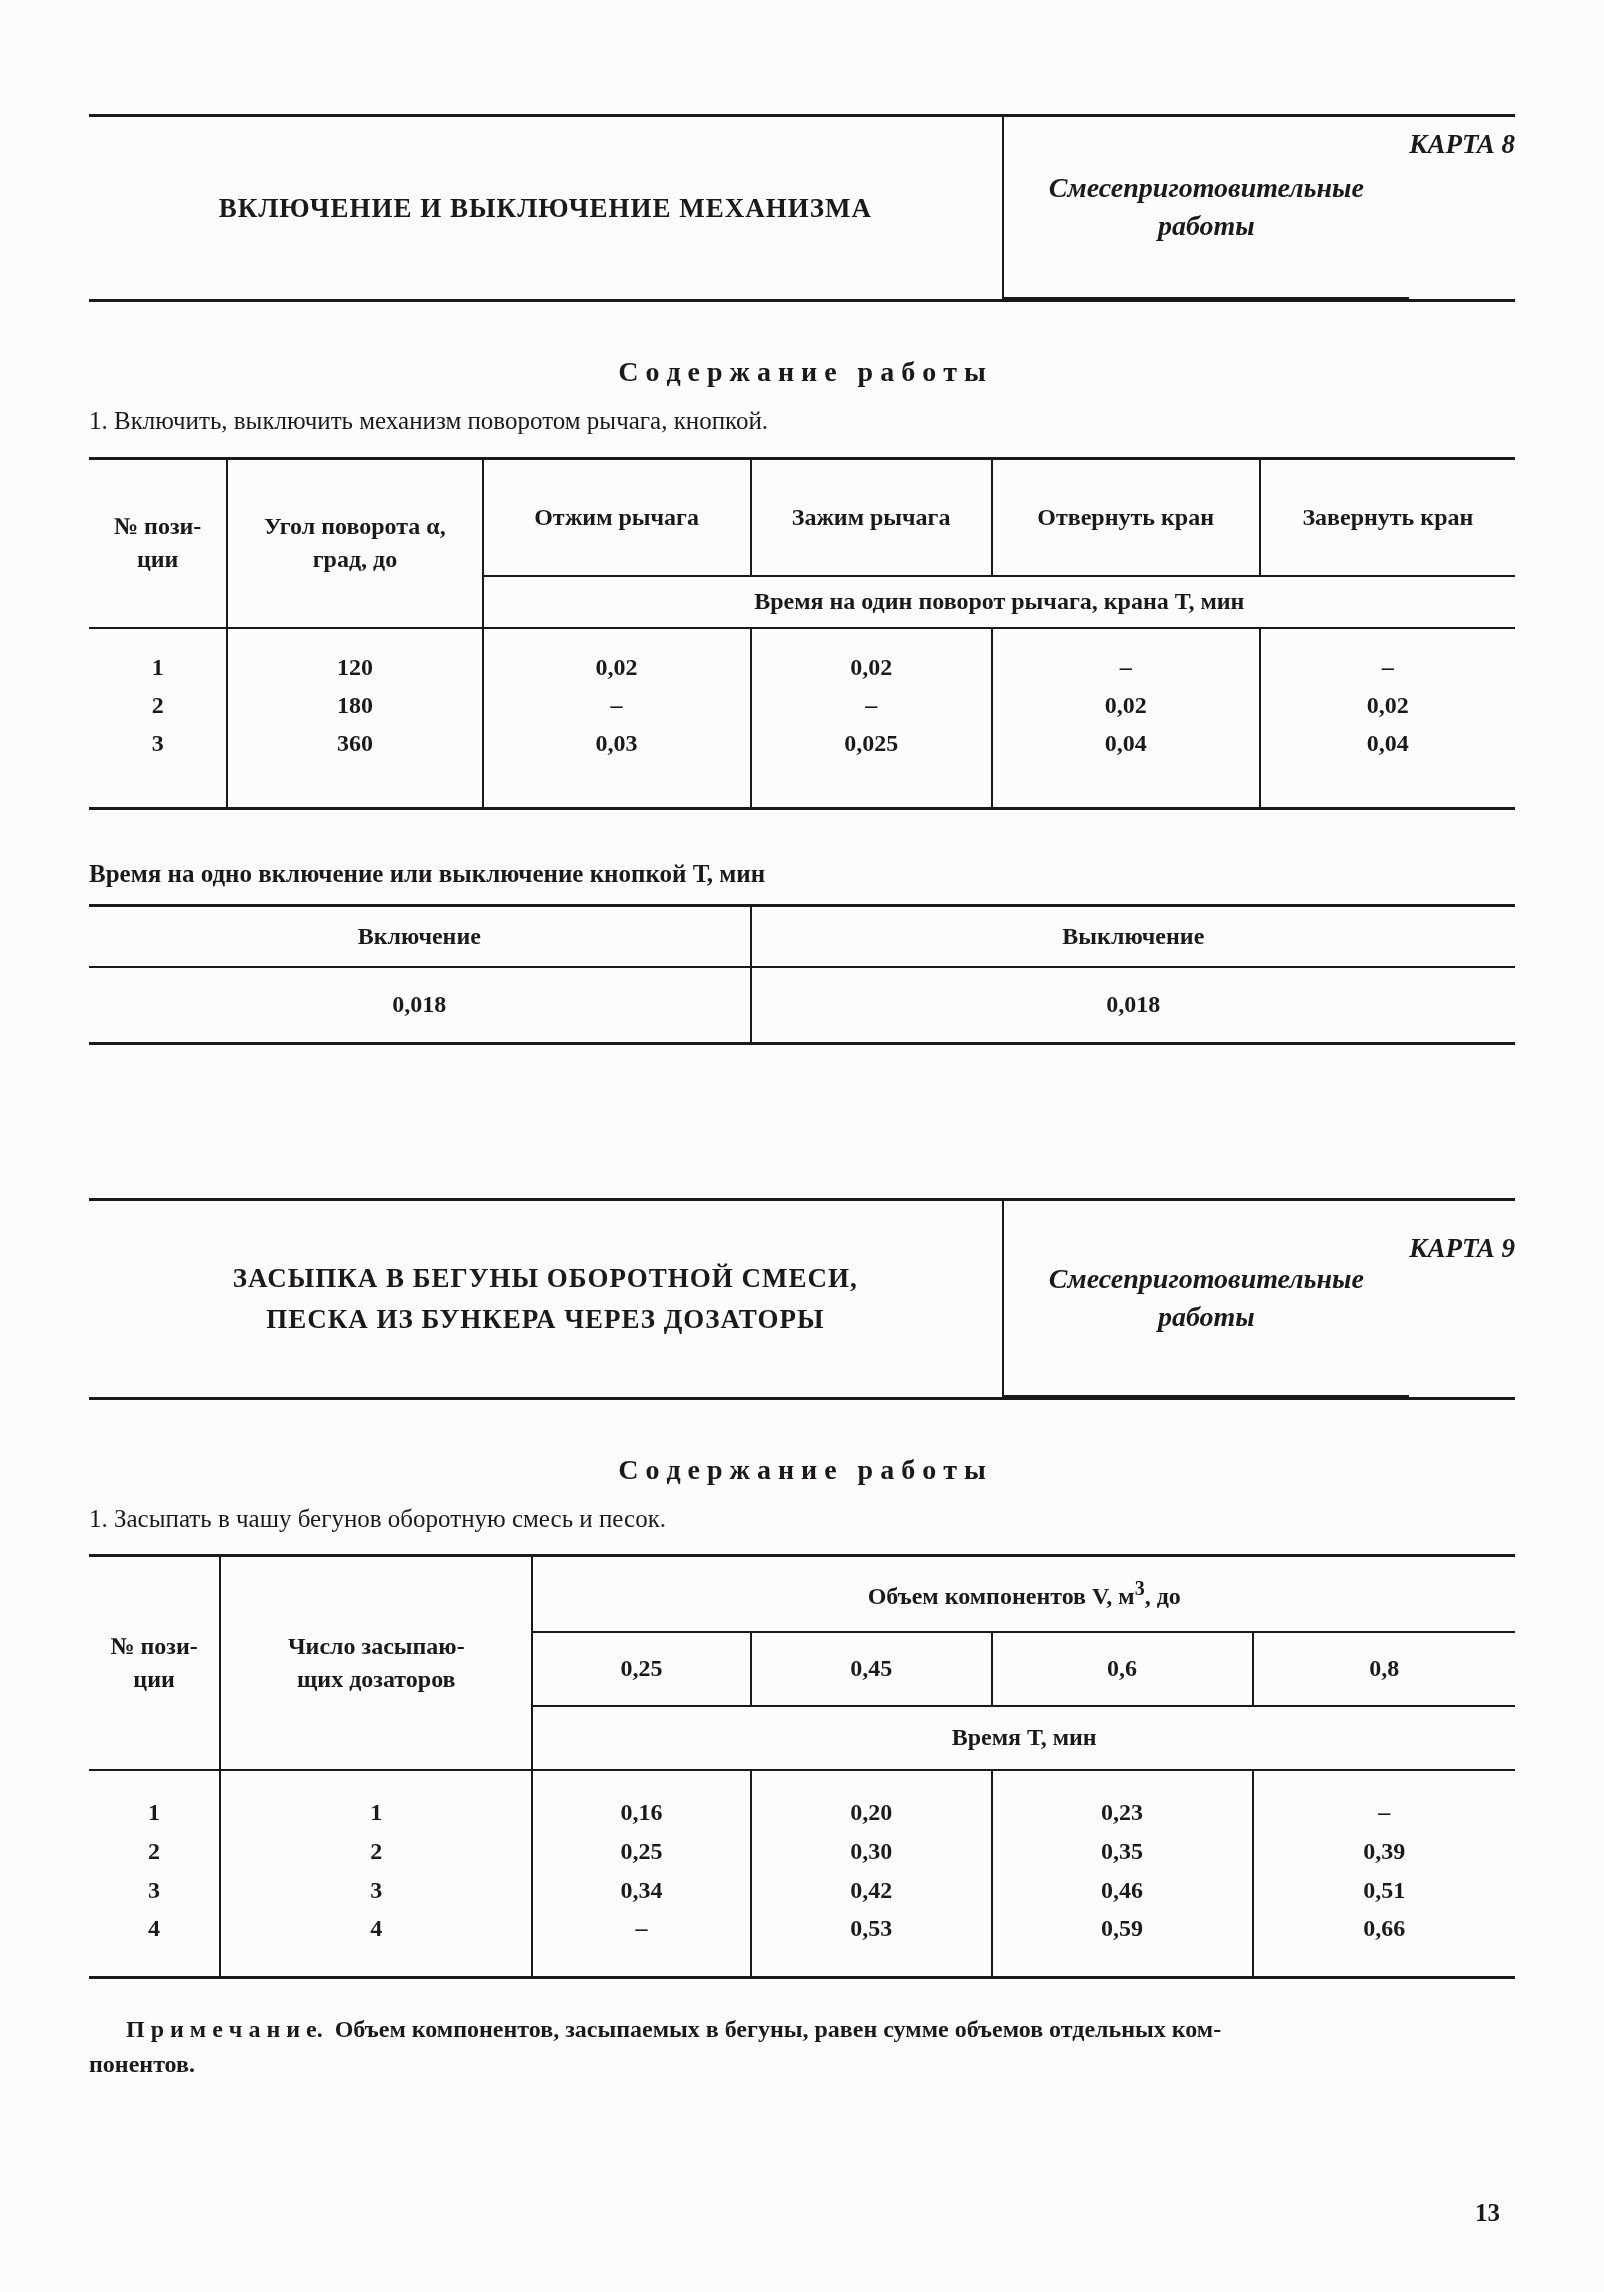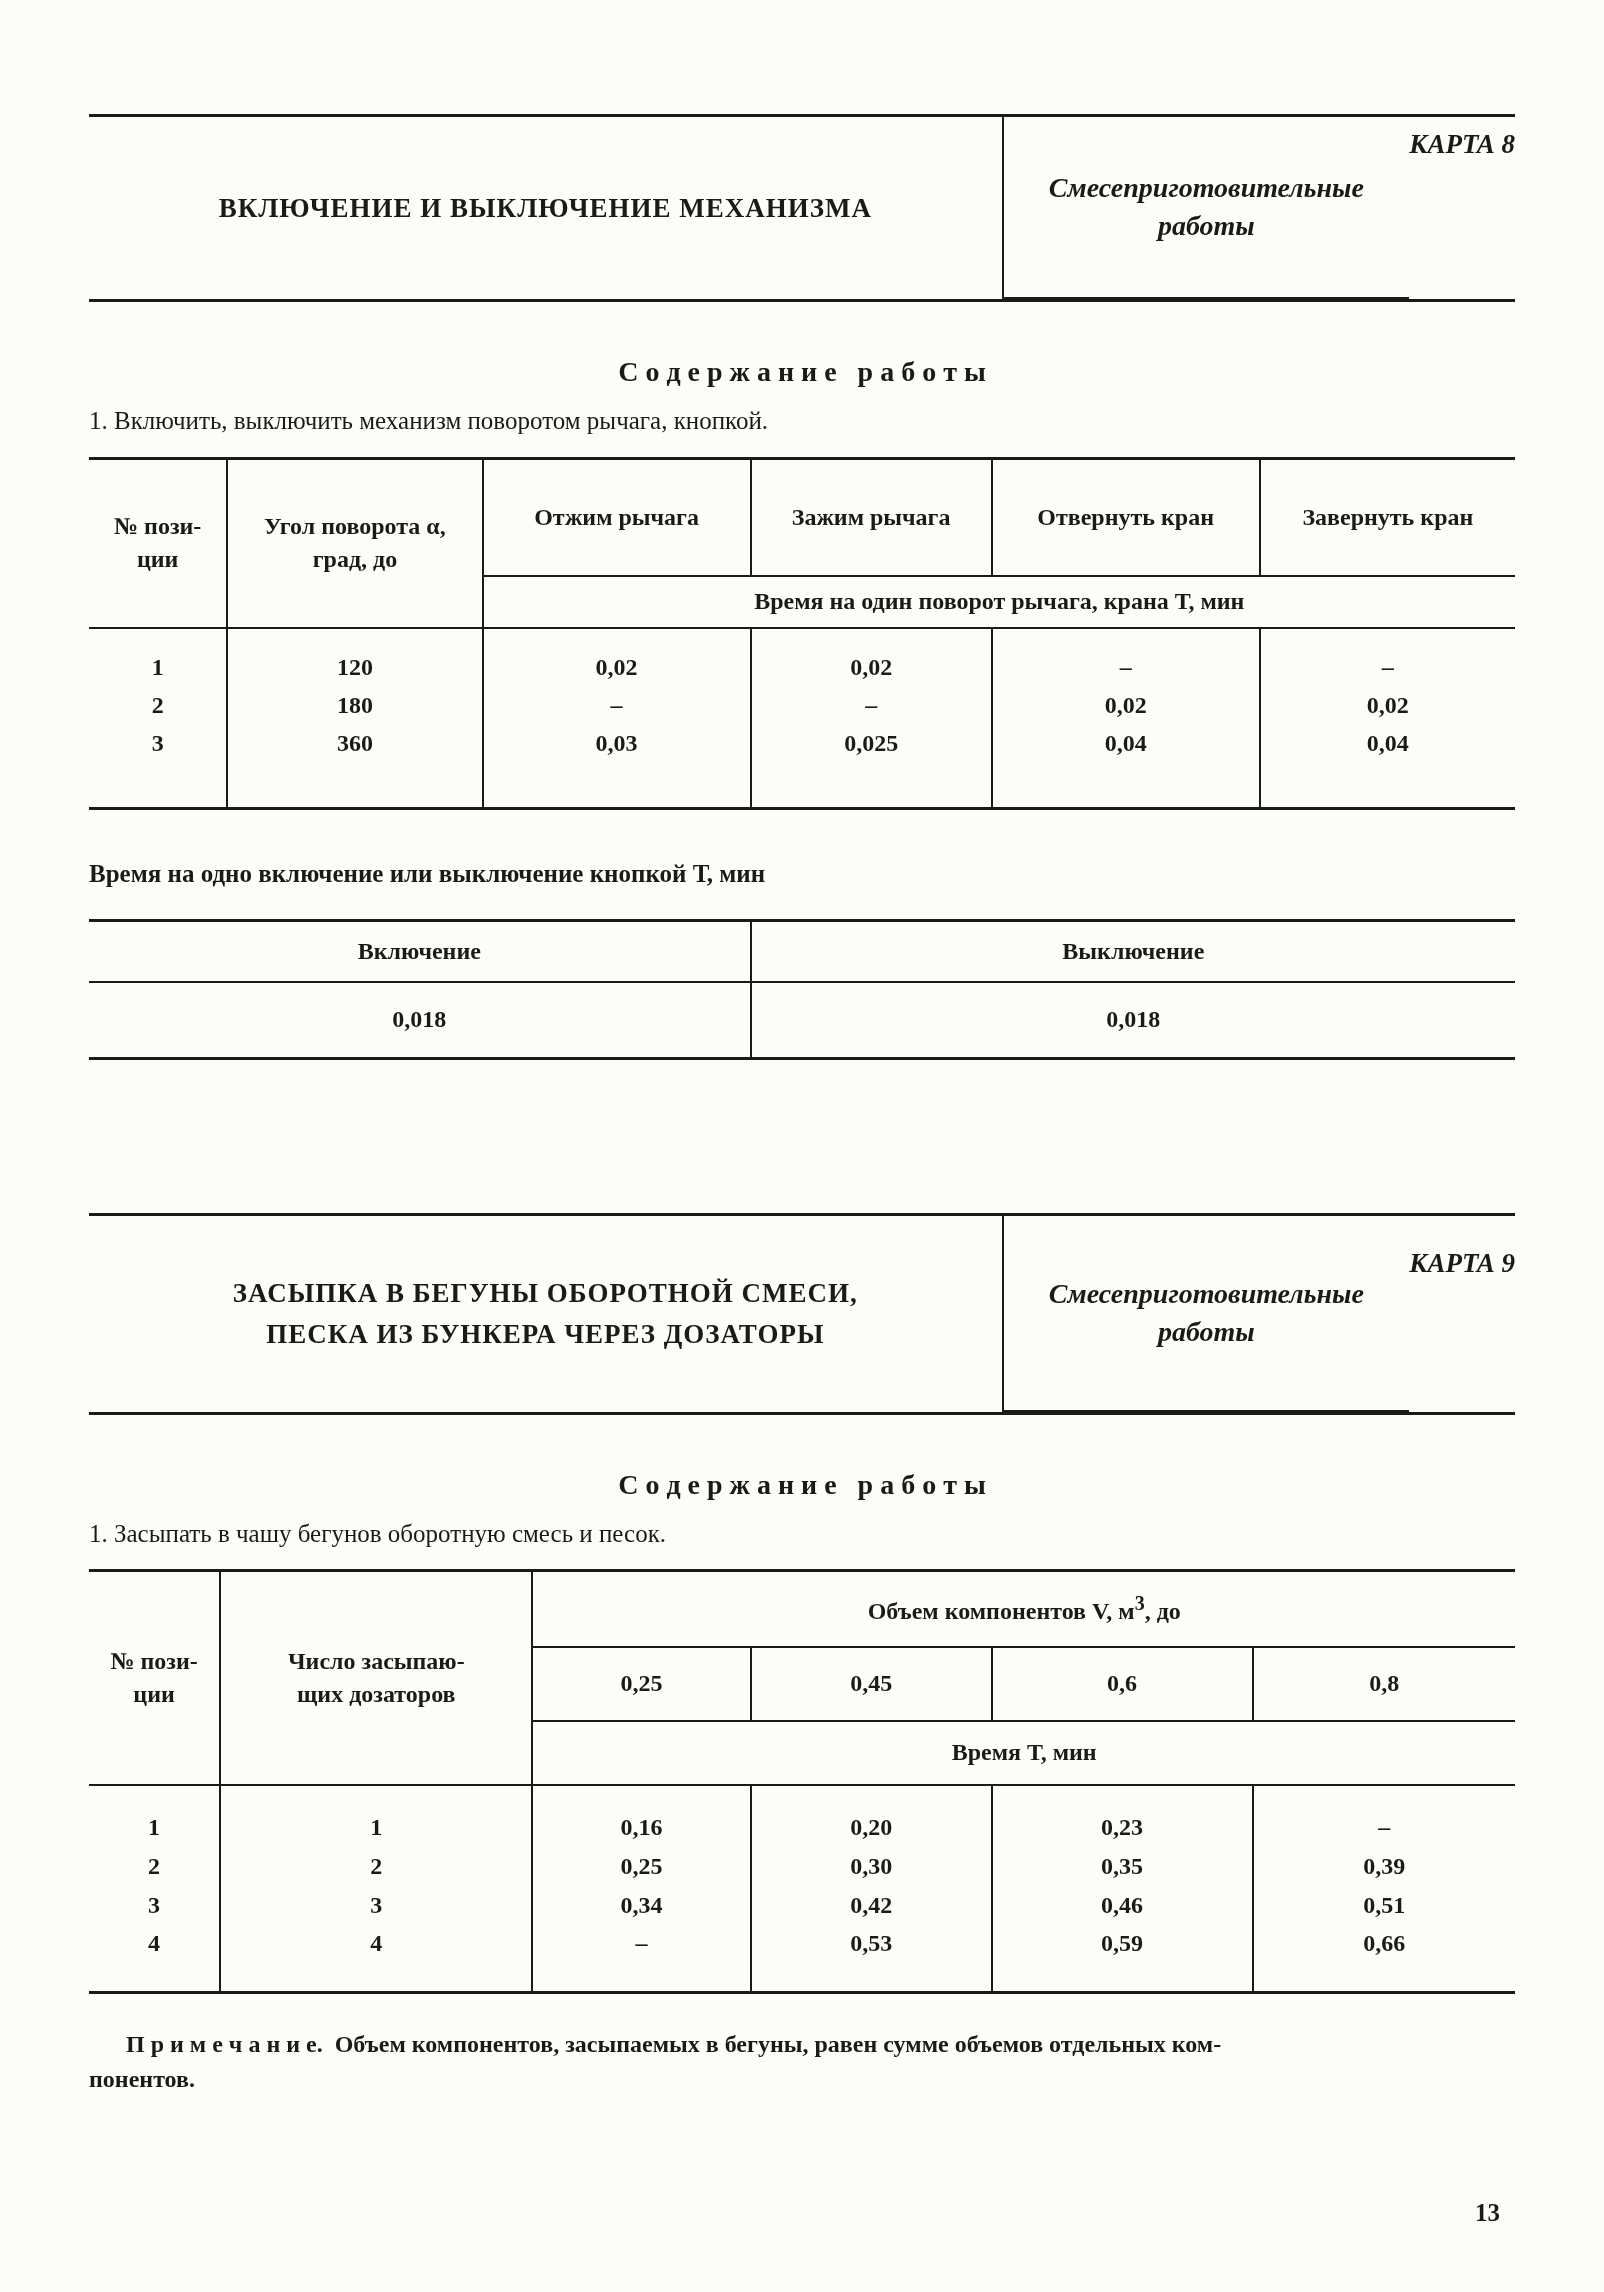--- a/index.html
+++ b/index.html
@@ -71,21 +71,21 @@
   .hb { border-bottom: 2.9px solid #1b1a18; }
   .pre { white-space: pre-line; }
 
   .t1 { margin-top: 21.3px; }
   .t1 .hrow1 th { height: 118px; }
   .t1 .hrow2 th { height: 52px; }
   .t1 tr.dfirst td { height: 58px; padding-top: 19.4px; }
   .t1 tr.dmid   td { height: 39px; }
   .t1 tr.dlast  td { height: 83px; padding-bottom: 45px; }
 
-  .t2 { margin-top: 31px; }
+  .t2 { margin-top: 16px; }
   .t2 tr.h th { height: 62px; }
   .t2 tr.d td { height: 76px; }
 
   .t3 { margin-top: 21.3px; }
   .t3 .t3r1 th { height: 76px; }
   .t3 .t3r2 th { height: 74px; }
   .t3 .t3r3 th { height: 64px; }
   .t3 tr.dfirst td { height: 62px; padding-top: 23px; }
   .t3 tr.dmid   td { height: 39px; }
   .t3 tr.dlast  td { height: 68px; padding-bottom: 29px; }

